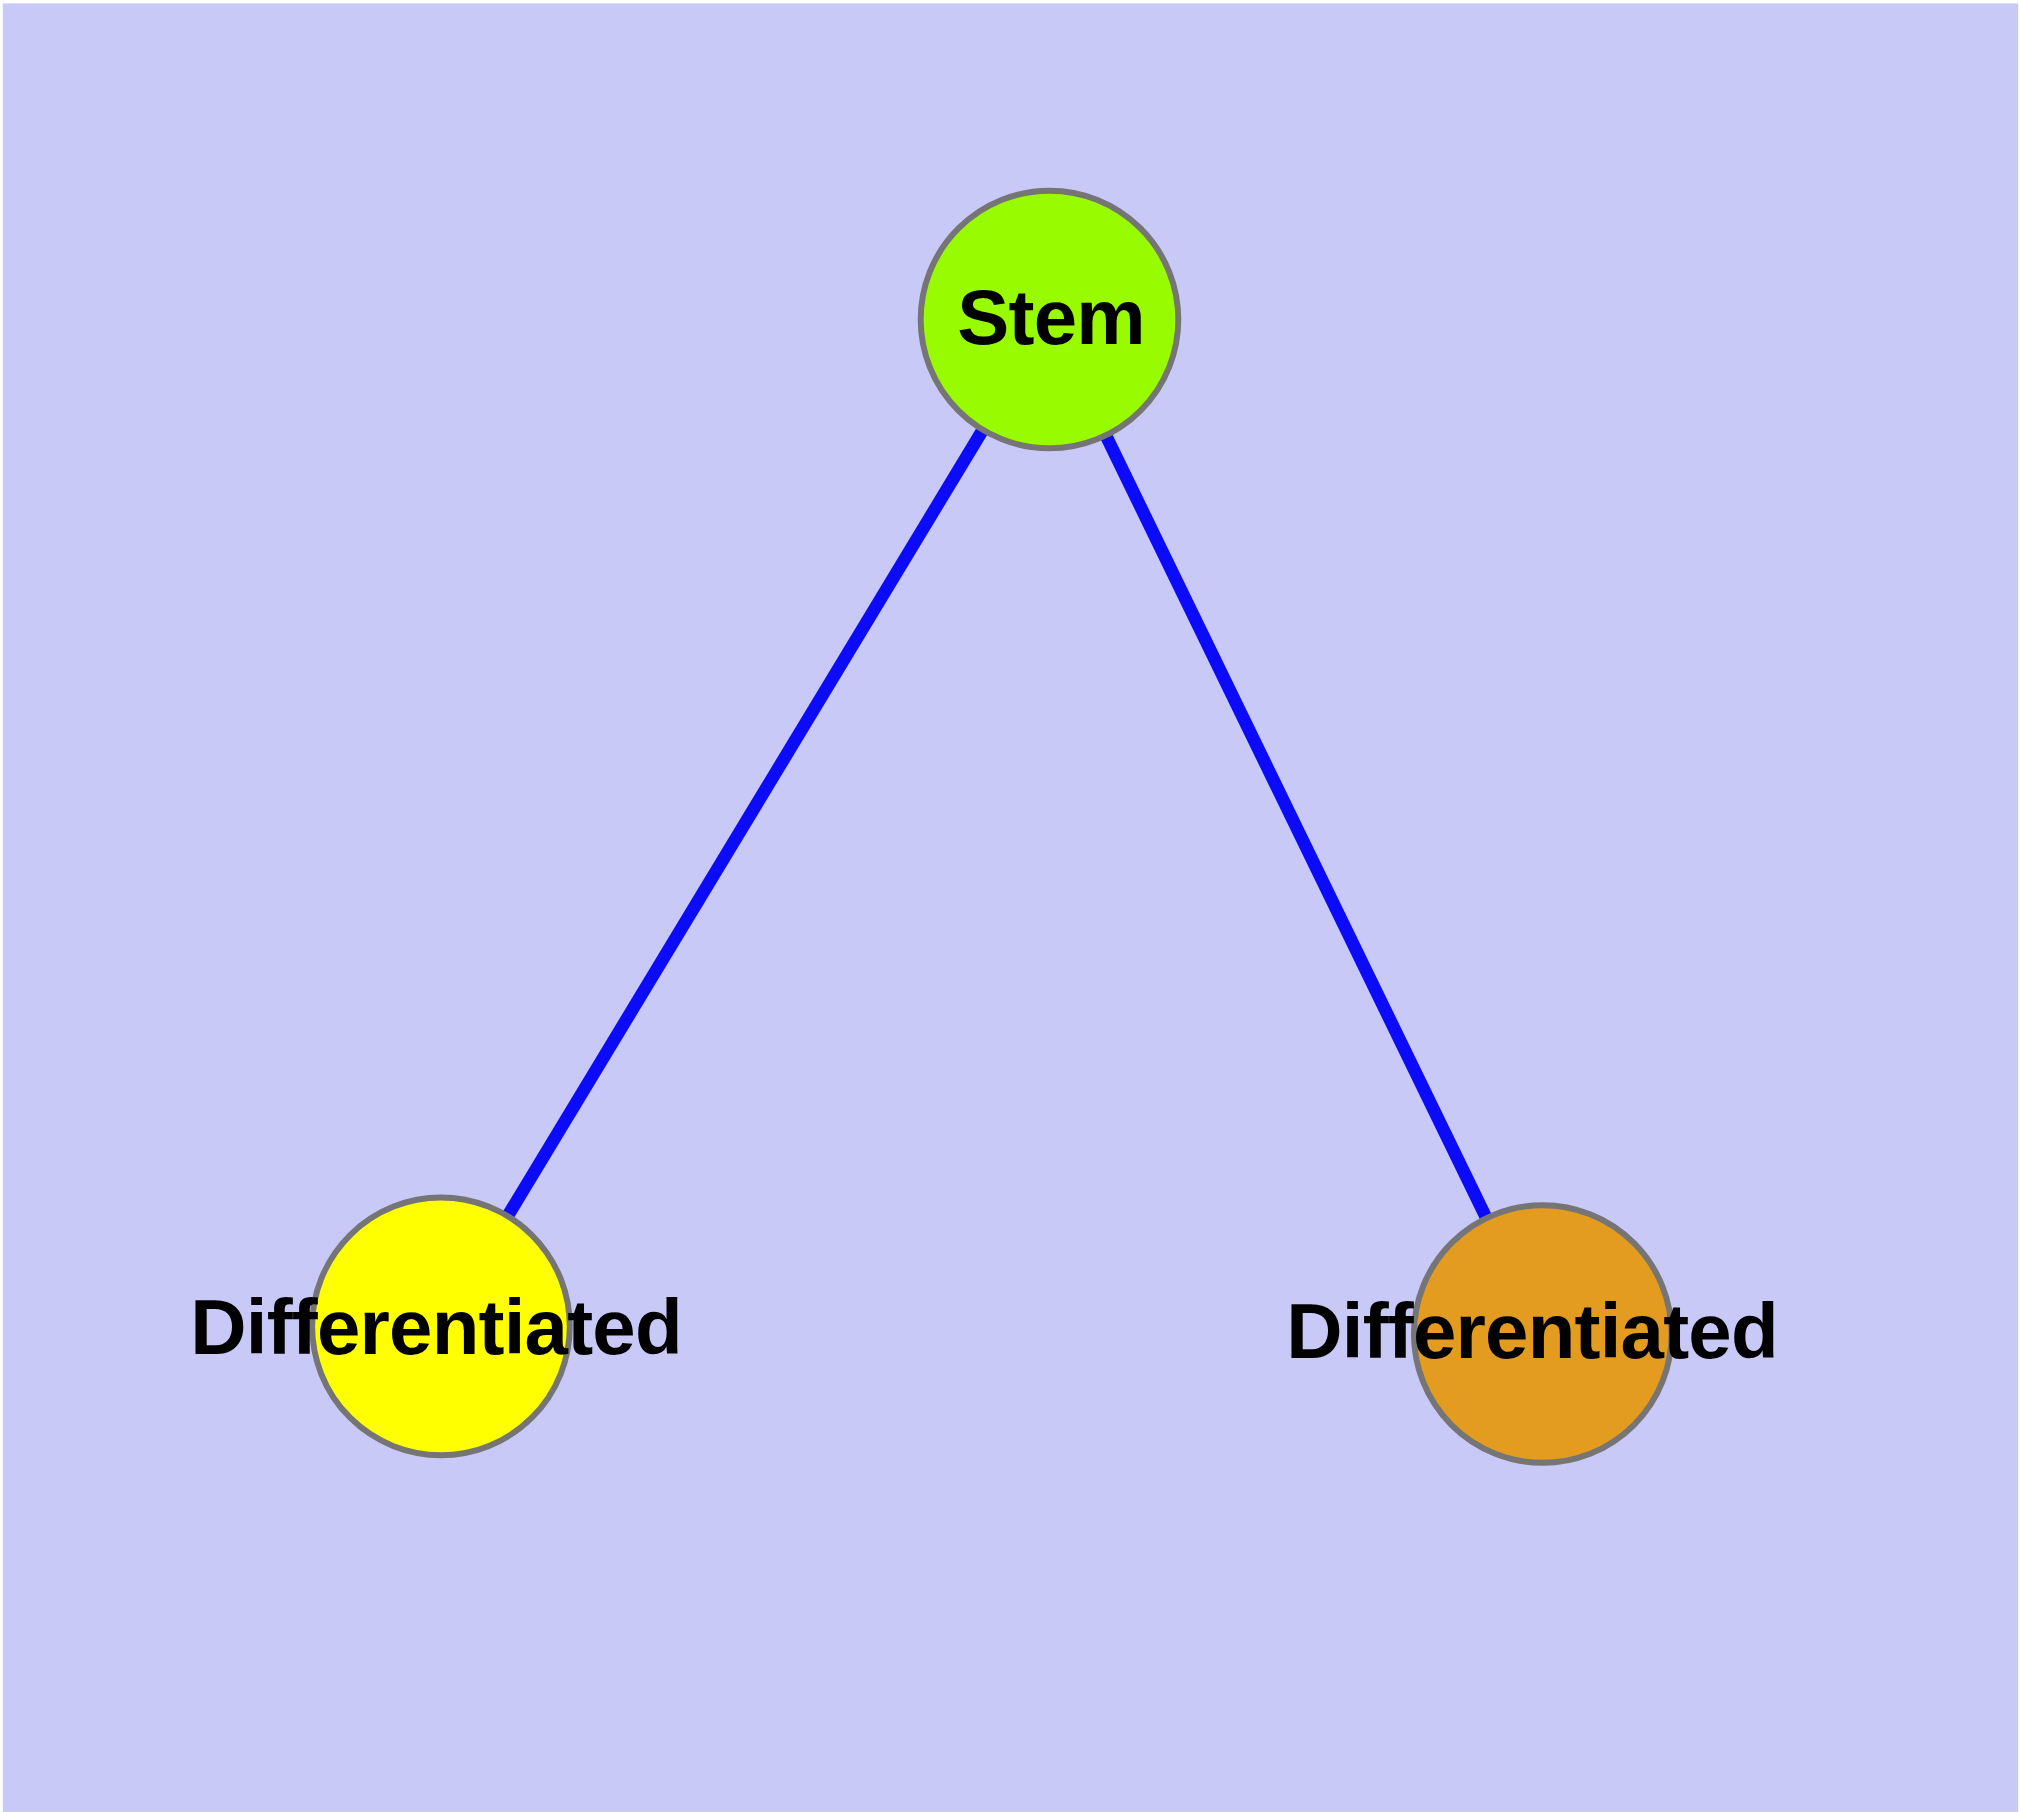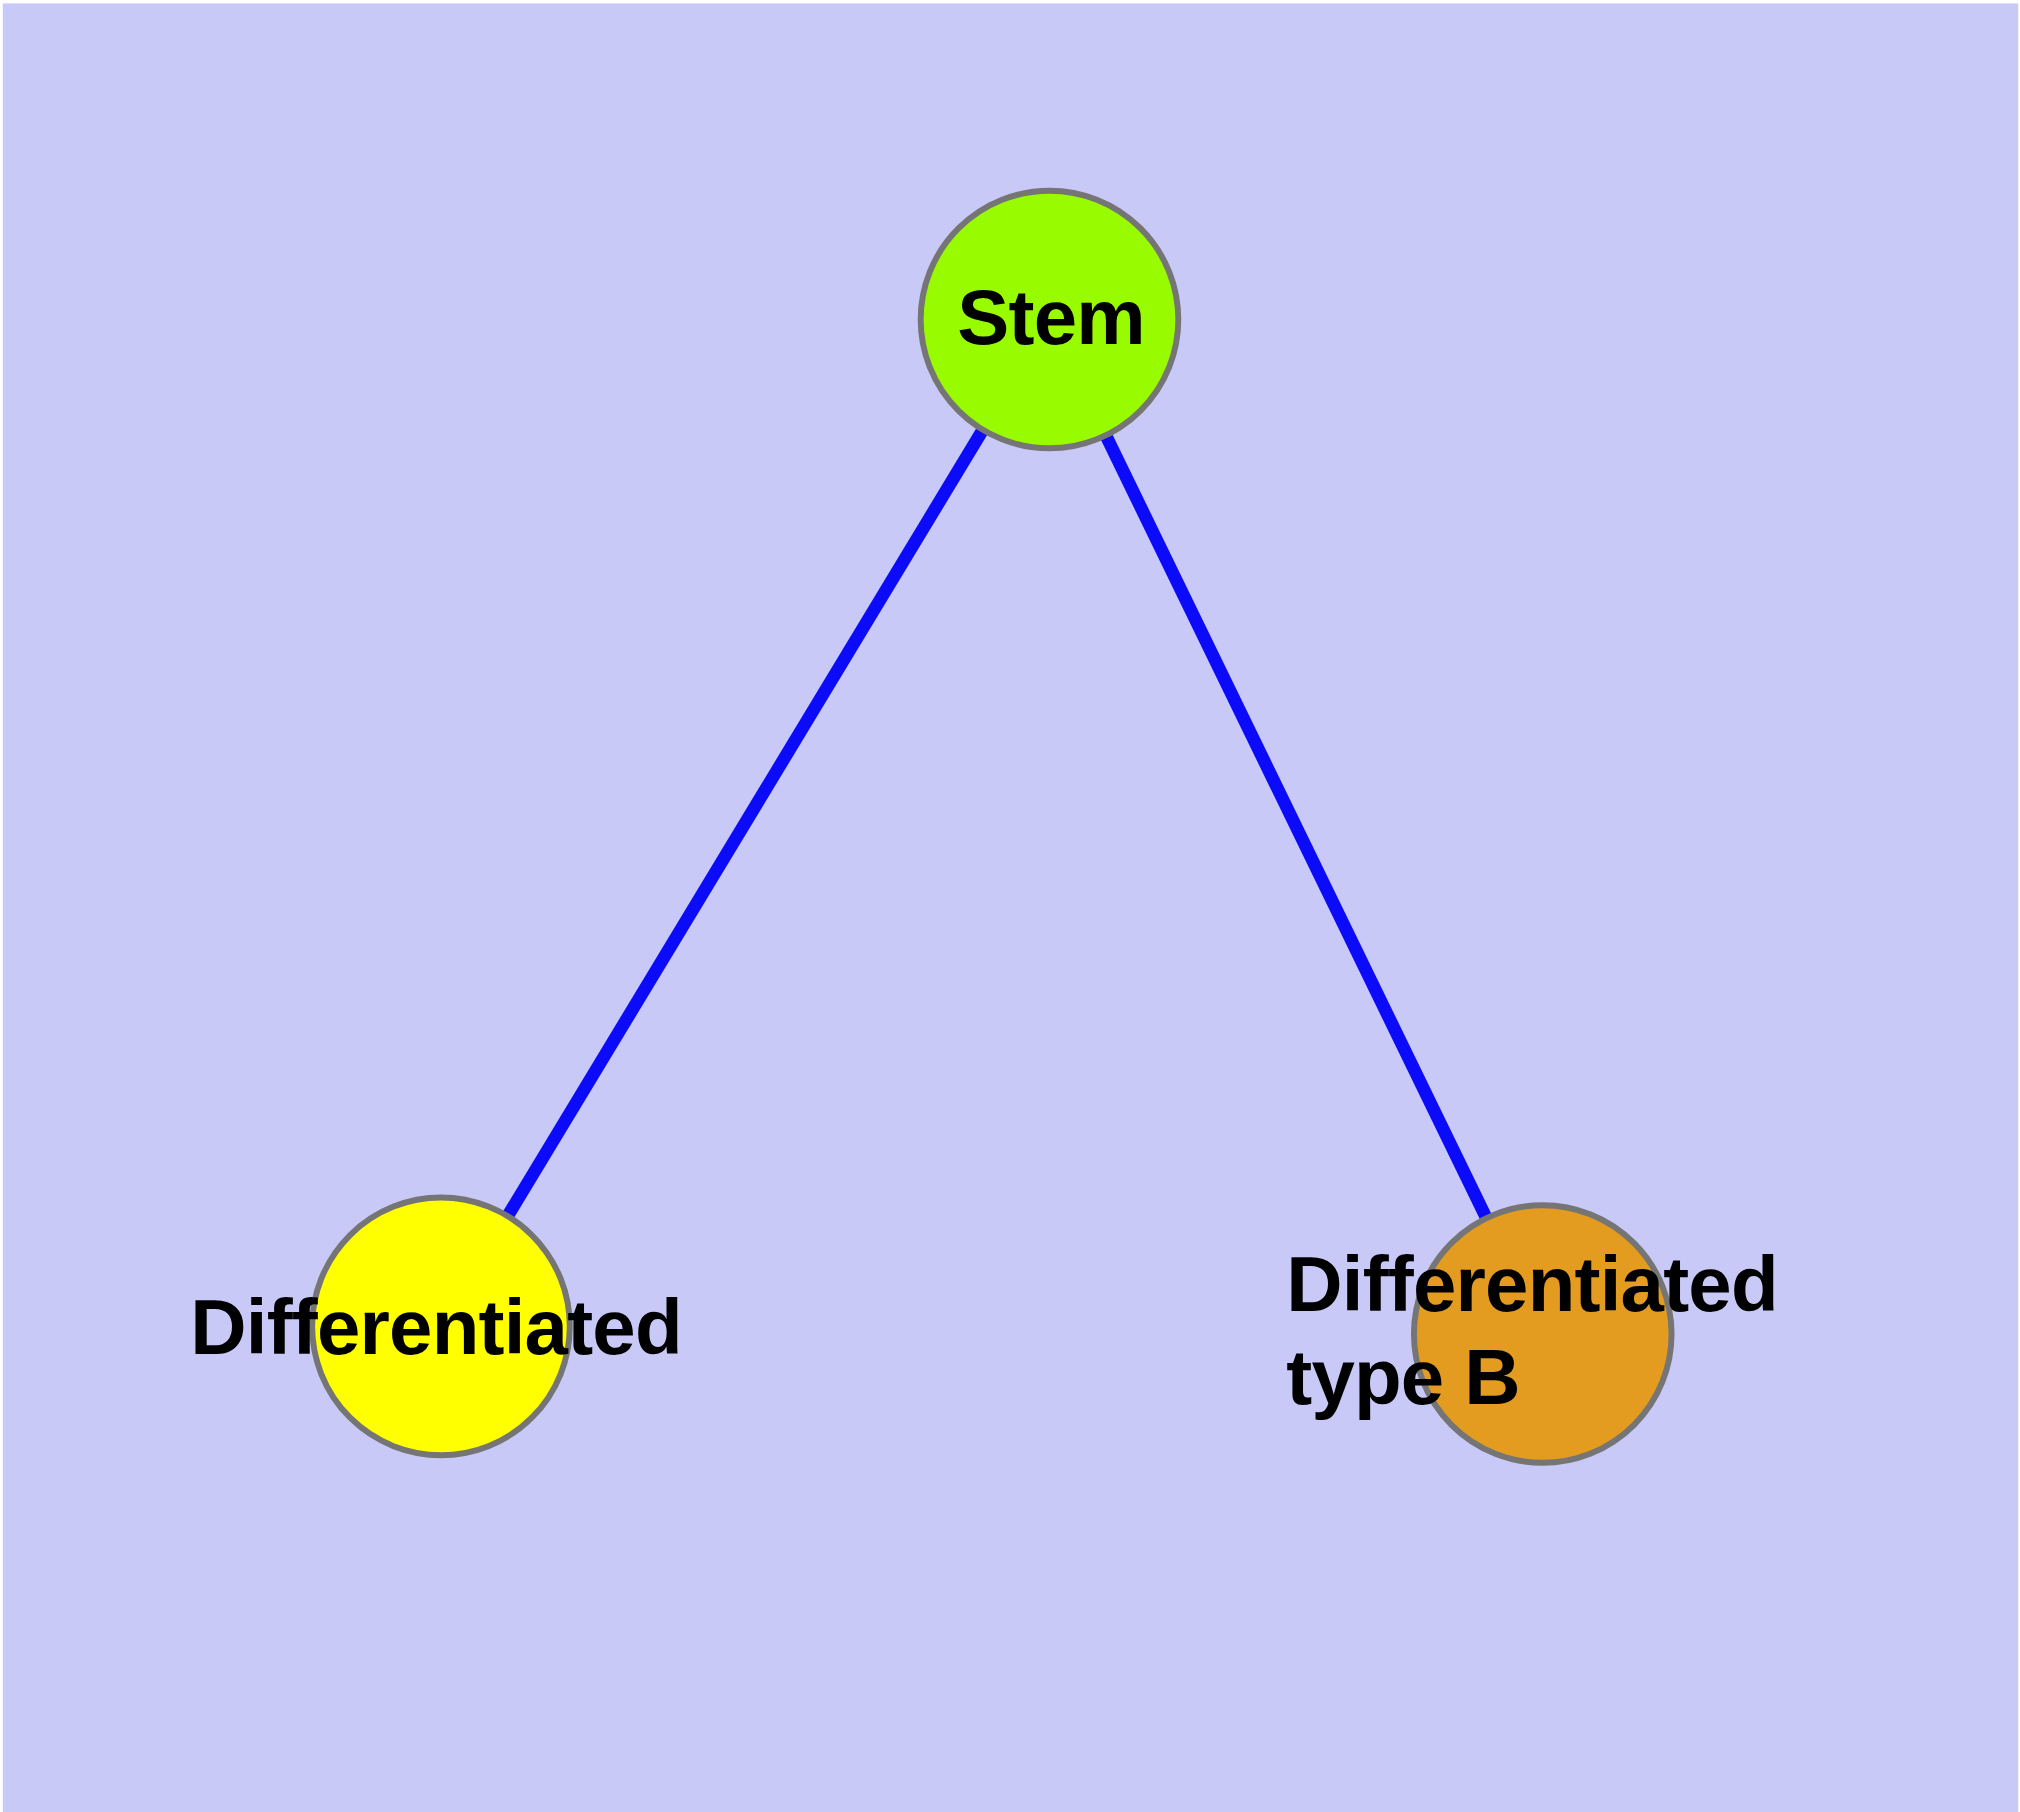--- a/index.html
+++ b/index.html
@@ -22,21 +22,21 @@
     position: absolute;
     left: 0;
     top: 0;
     width: 2021px;
     height: 1812px;
     display: block;
   }
   .node-label {
     position: absolute;
     transform: translate(-50%, -50%);
-    text-align: left;
+    text-align: right;
     color: #000000;
     font-weight: bold;
     font-size: 78px;
     line-height: 93px;
     white-space: nowrap;
     letter-spacing: -0.8px;
   }
   .node-label span { display: block; }
   #stem-label  { left: 1051px; top: 317px;  }
   #type-a-label{ left: 436px;  top: 1327px; }
@@ -61,16 +61,15 @@
   <div class="node-label" id="stem-label">
     <span>Stem</span>
   </div>
 
   <div class="node-label" id="type-a-label">
     <span>Differentiated</span>
   </div>
 
   <div class="node-label" id="type-b-label">
     <span>Differentiated</span>
-    <span>type B</span>
   </div>
 </div>
 
 
 </body></html>

